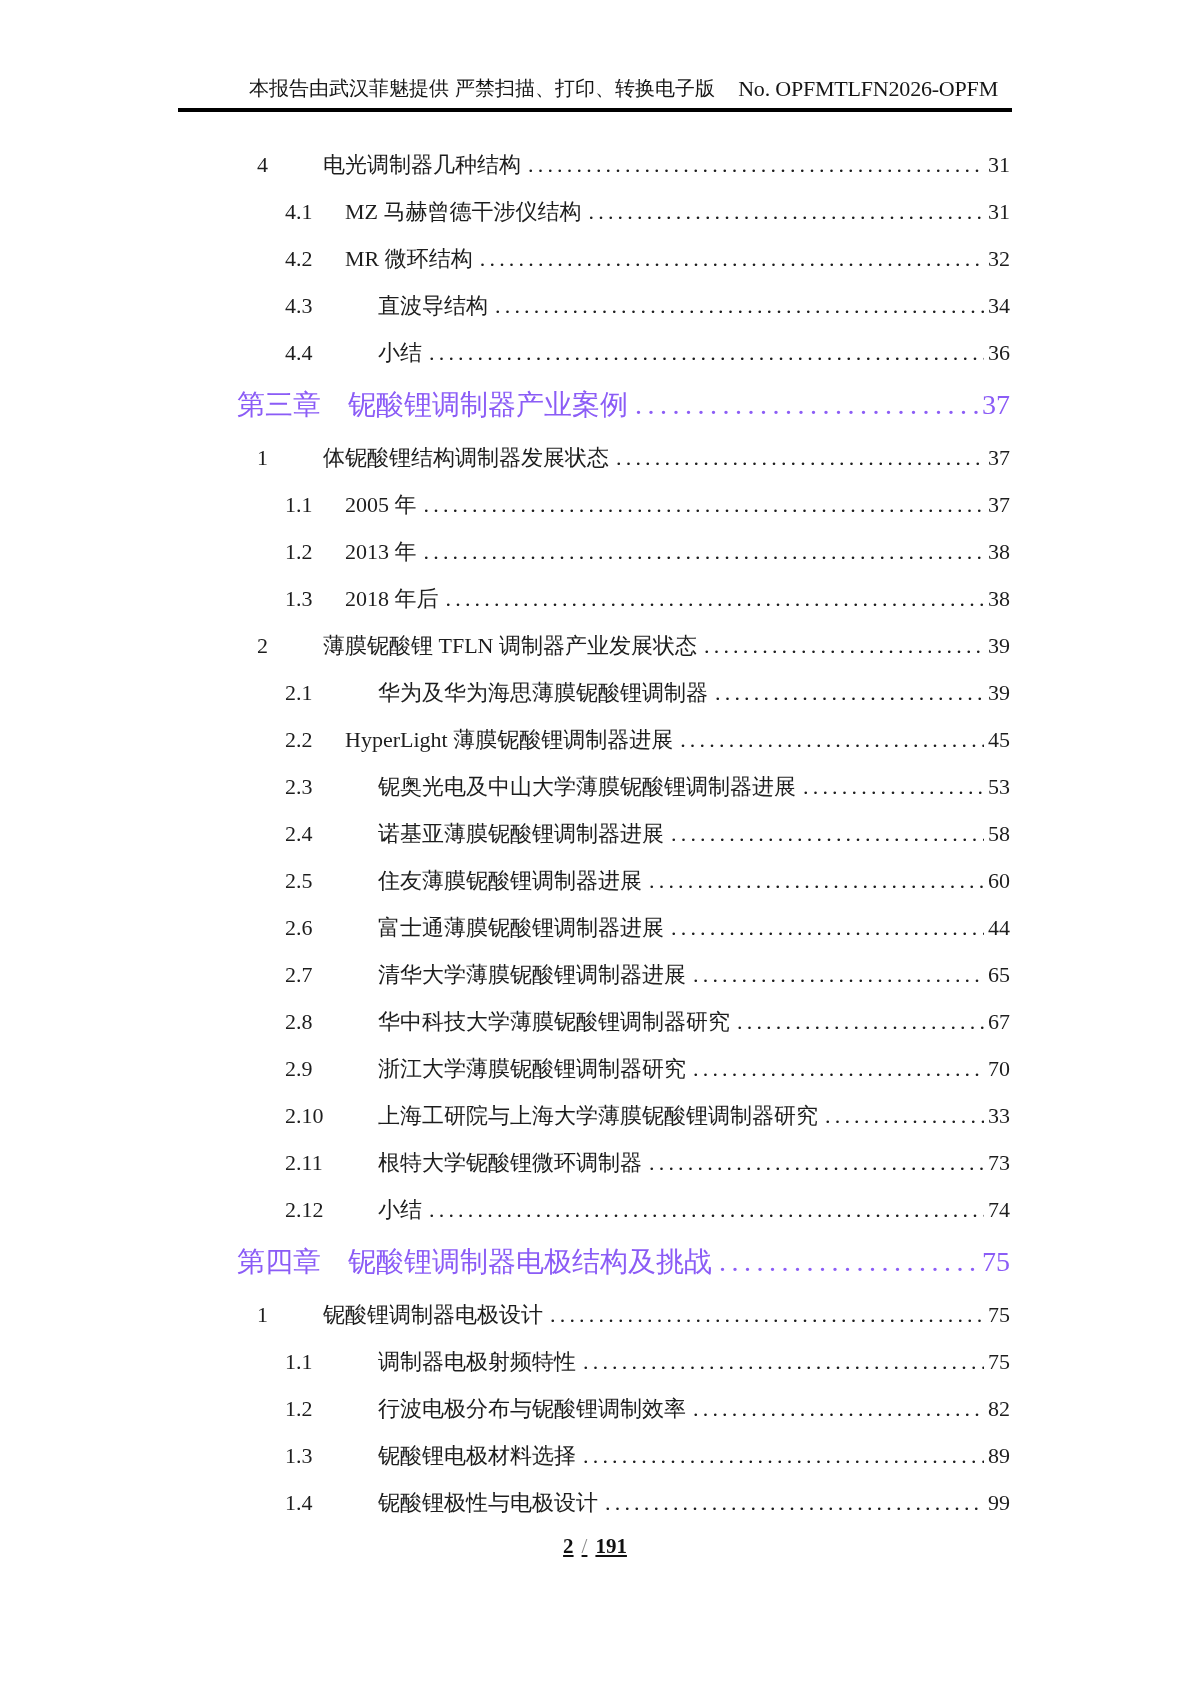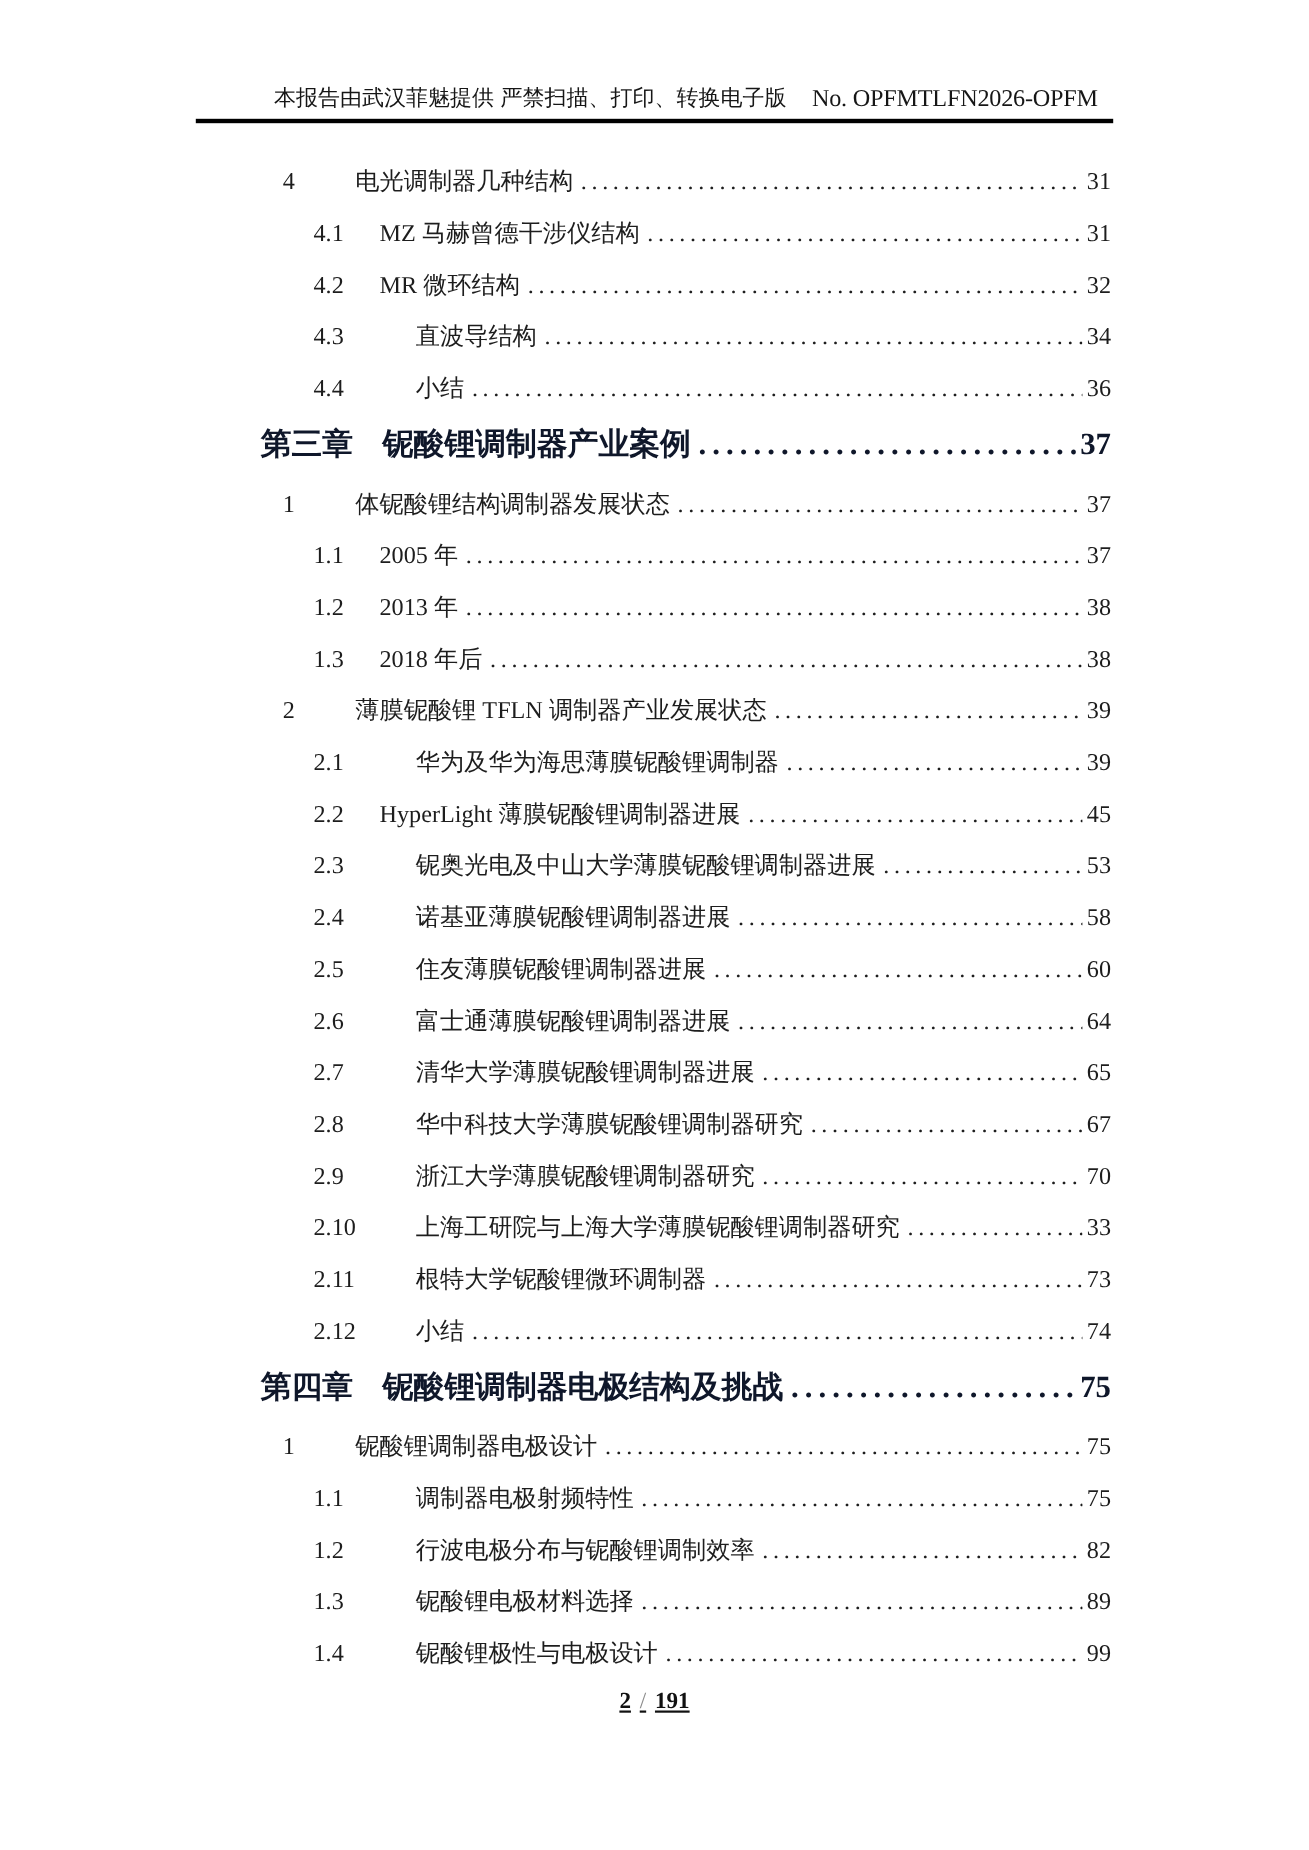--- a/index.html
+++ b/index.html
@@ -49,21 +49,21 @@
 
   
   .row.lvl1 .num { margin-left:79px; width:66px; }
   
   .row.lvl2 .num { margin-left:107px; width:60px; }
   .row.lvl2.ind .num { width:93px; }
 
   
   .row.lvl0 {
     height:58px; line-height:58px;
-    font-size:28px; font-weight:bold; color:#0f172a;
+    font-size:28px; font-weight:normal; color:#8b5cf6;
   }
   .row.lvl0 .num { margin-left:59px; width:111px; }
   .row.lvl0 .leader::after { letter-spacing:5.5px; }
 
   
   .ftr {
     position:absolute; top:1534px; left:0; width:100%;
     text-align:center; font-size:21px; font-weight:bold; color:#111111;text-decoration:underline;
   }
   .ftr .sep { color:#8a8a8a; font-weight:normal; padding:0 8px; }
@@ -190,21 +190,21 @@
     <span class="num">2.5</span>
     <span class="title">住友薄膜铌酸锂调制器进展</span>
     <span class="leader"></span>
     <span class="pg">60</span>
   </div>
 
   <div class="row lvl2 ind">
     <span class="num">2.6</span>
     <span class="title">富士通薄膜铌酸锂调制器进展</span>
     <span class="leader"></span>
-    <span class="pg">64</span>
+    <span class="pg">44</span>
   </div>
 
   <div class="row lvl2 ind">
     <span class="num">2.7</span>
     <span class="title">清华大学薄膜铌酸锂调制器进展</span>
     <span class="leader"></span>
     <span class="pg">65</span>
   </div>
 
   <div class="row lvl2 ind">

